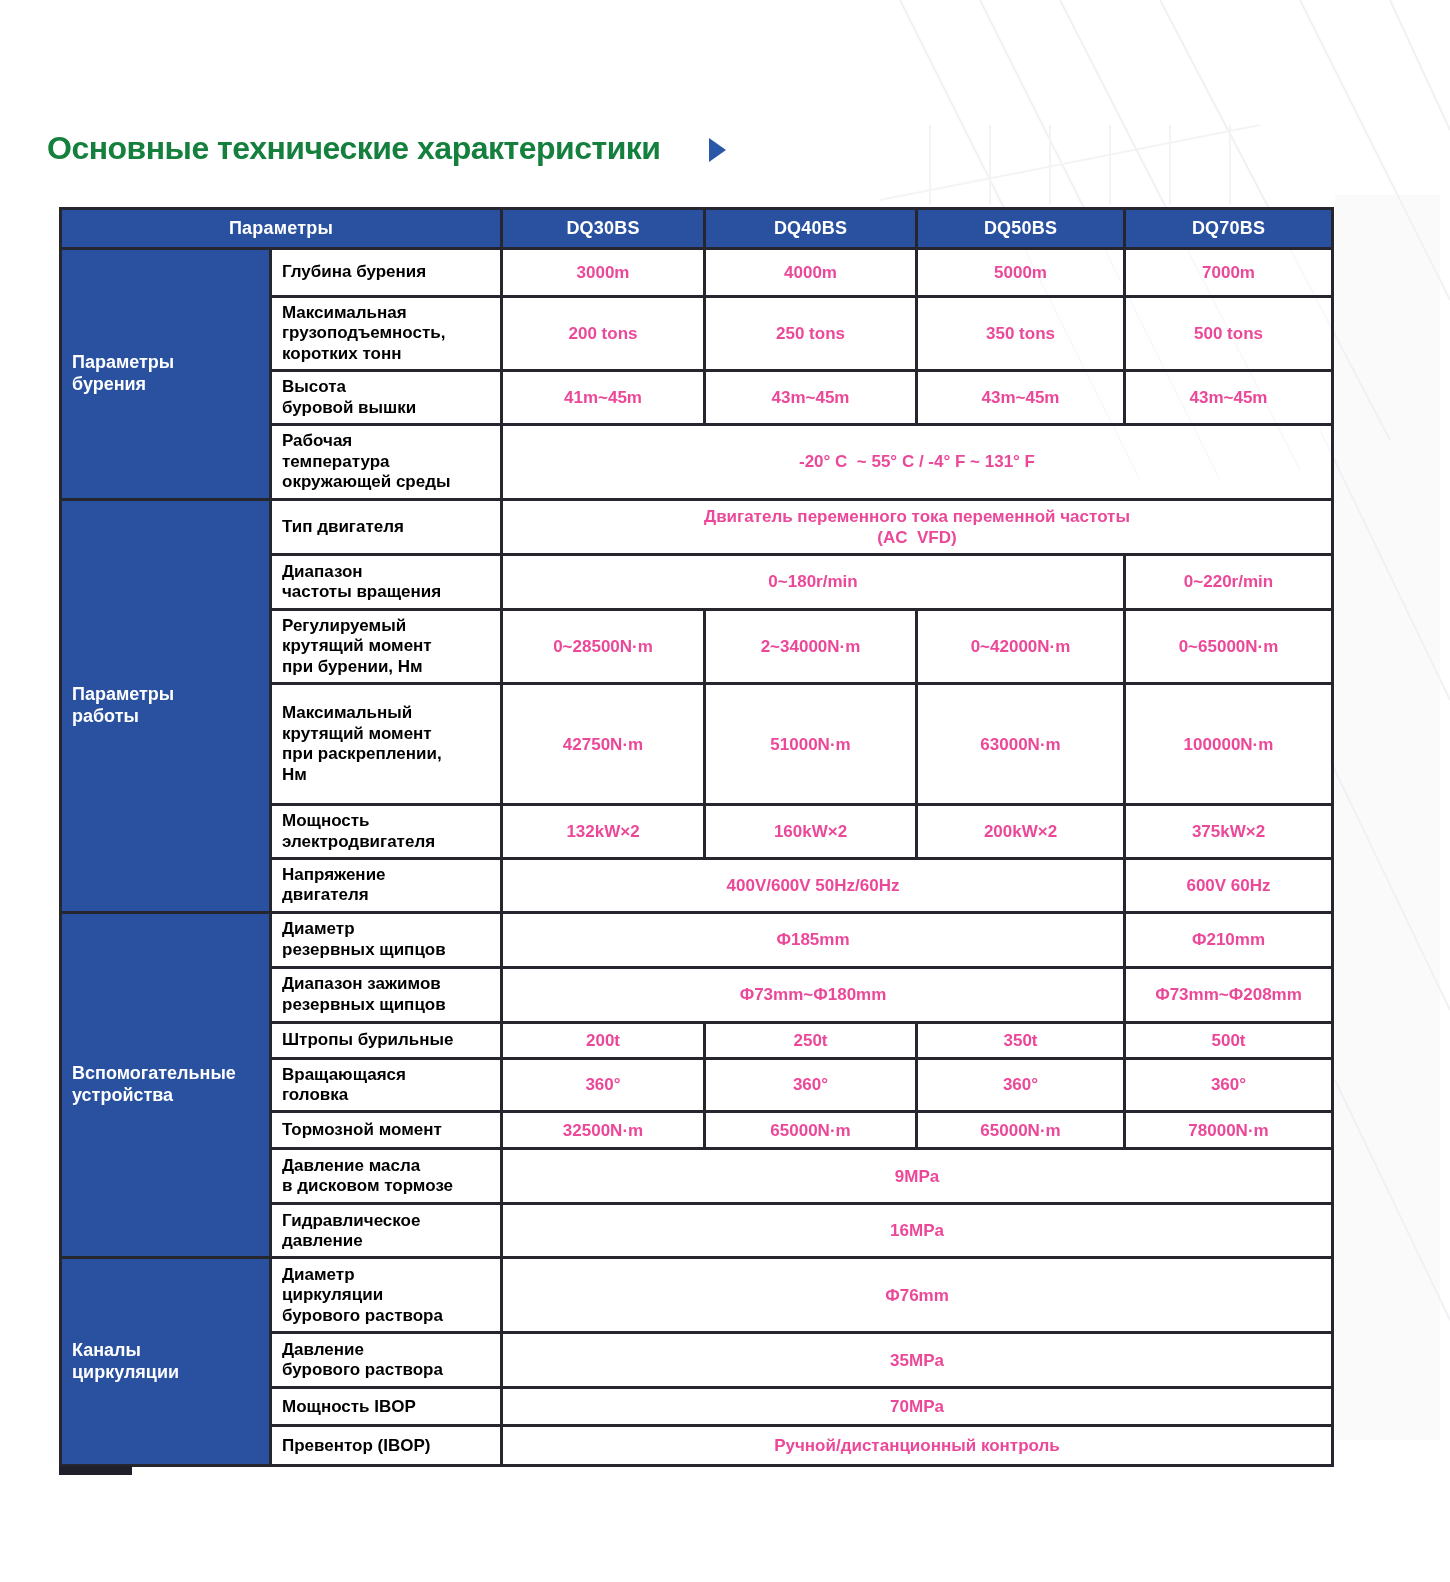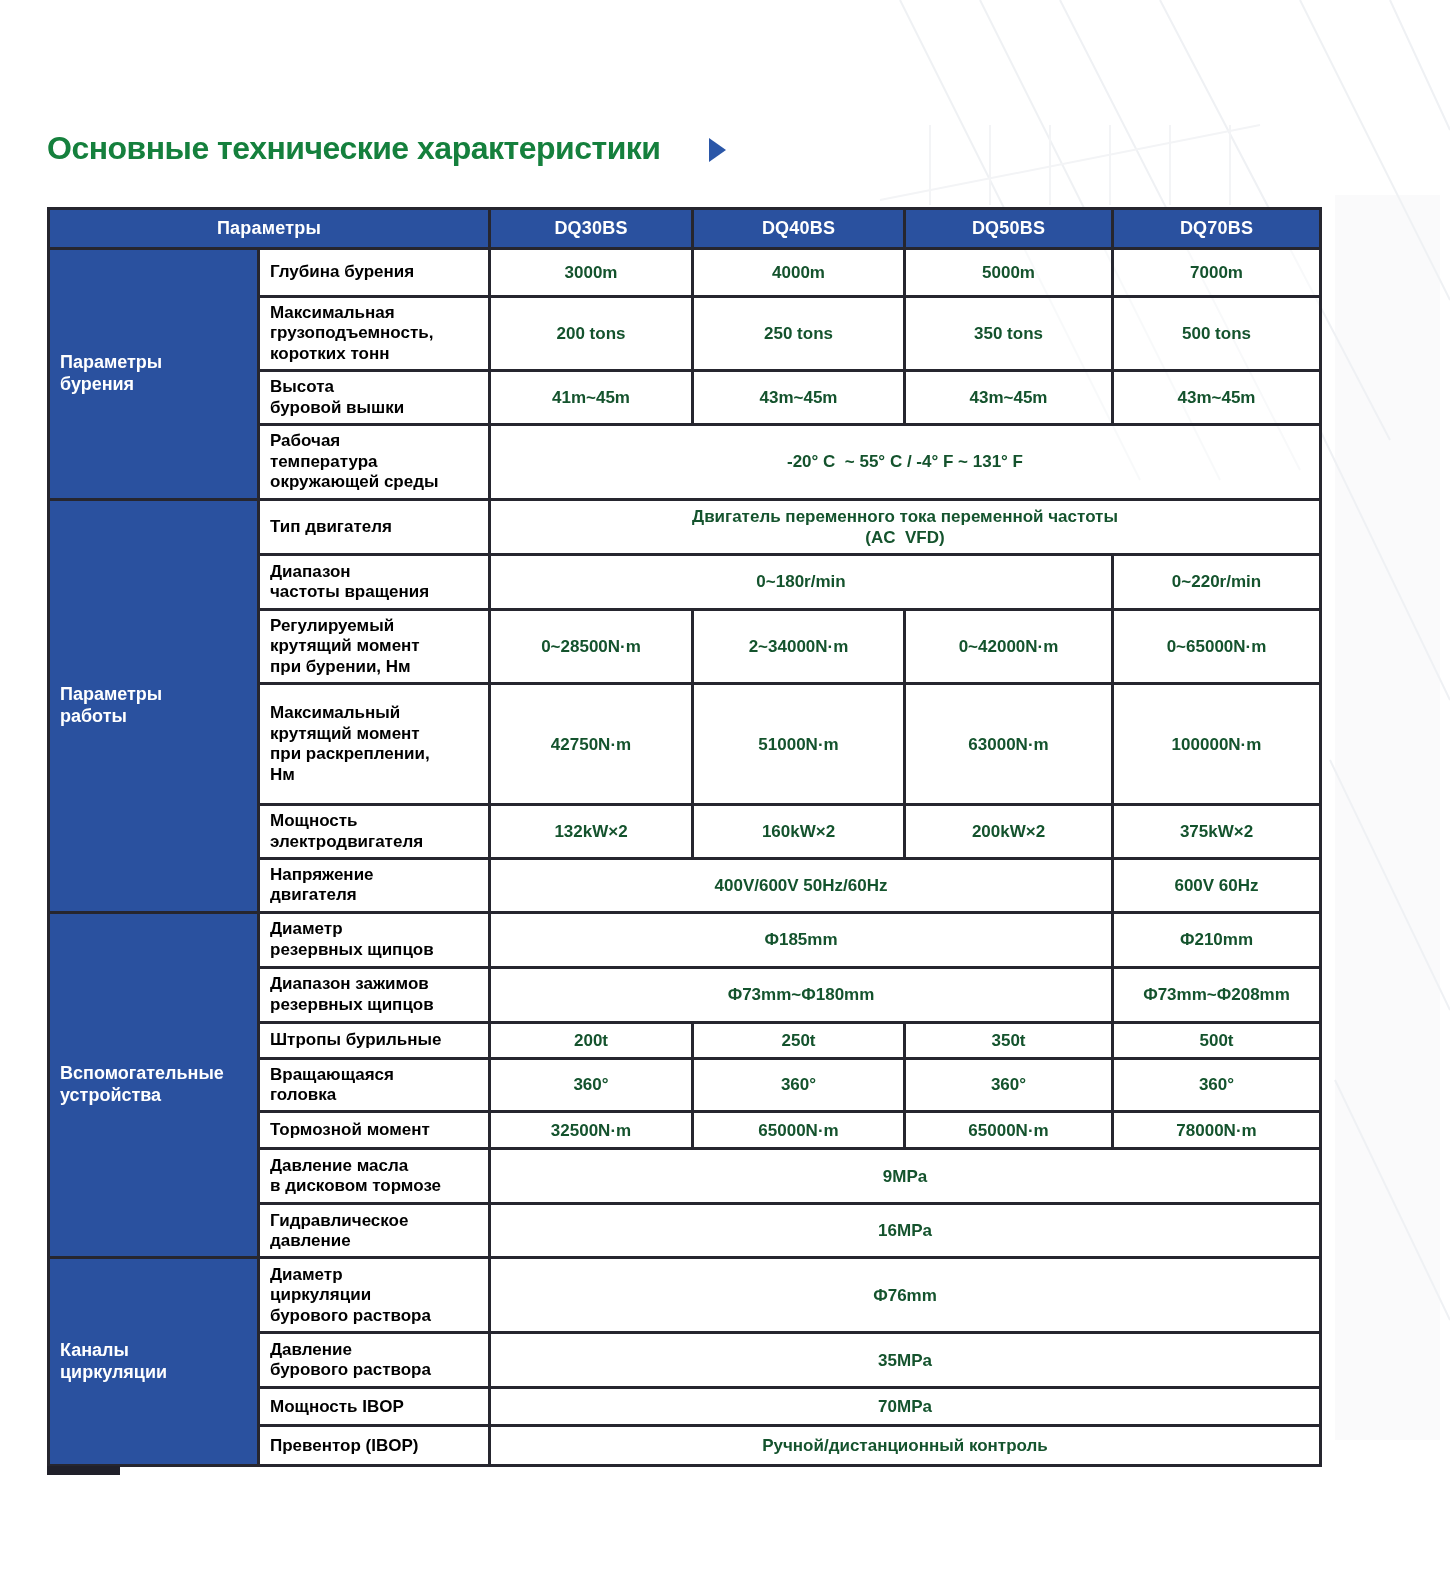--- a/index.html
+++ b/index.html
@@ -16,21 +16,21 @@
     font-size:32px;font-weight:bold;color:#15803d;letter-spacing:-0.5px;
     line-height:1.1;white-space:nowrap;
   }
   .title-arrow{
     width:0;height:0;margin-left:48px;margin-top:3px;
     border-left:17px solid #2b57a8;
     border-top:12px solid transparent;
     border-bottom:12px solid transparent;
   }
   
-  .table-wrap{position:absolute;left:47px;top:207px;z-index:1;}
+  .table-wrap{position:absolute;left:59px;top:207px;z-index:1;}
   table.specs{
     border-collapse:collapse;table-layout:fixed;width:1272px;
   }
   table.specs td, table.specs th{
     border:3px solid #26262f;
     vertical-align:middle;
     box-sizing:border-box;
   }
   th.head{
     background:#2a519f;color:#ffffff;font-size:18px;font-weight:bold;
@@ -41,21 +41,21 @@
     text-align:left;padding:4px 6px 4px 10px;line-height:1.2;
     white-space:pre-line;
   }
   td.param{
     background:rgba(255,255,255,0.55);
     color:#000000;font-size:17px;font-weight:bold;text-align:left;
     padding:5px 6px 5px 10px;line-height:1.2;white-space:pre-line;
   }
   td.val{
     background:rgba(255,255,255,0.55);
-    color:#14532d;font-size:17px;font-weight:bold;text-align:center;
+    color:#ec4899;font-size:17px;font-weight:bold;text-align:center;
     padding:4px 6px;line-height:1.25;white-space:pre-line;
   }
   .corner-strip{
     position:absolute;left:0;bottom:-8px;width:73px;height:9px;
     background:#20202a;
   }
 </style>
 </head>
 <body>
 

